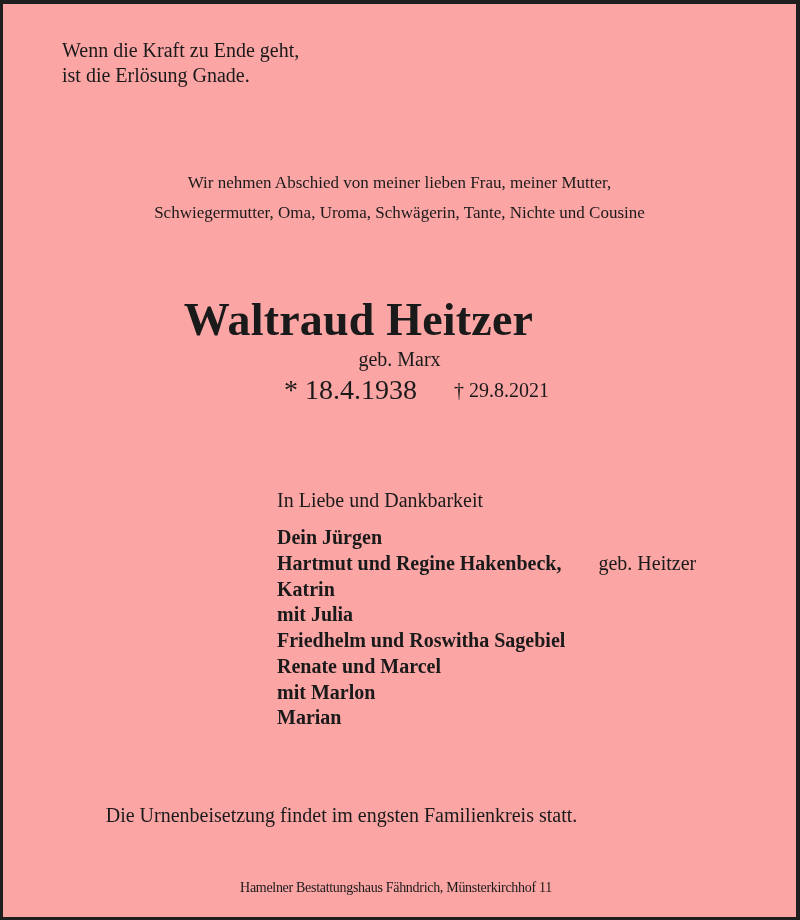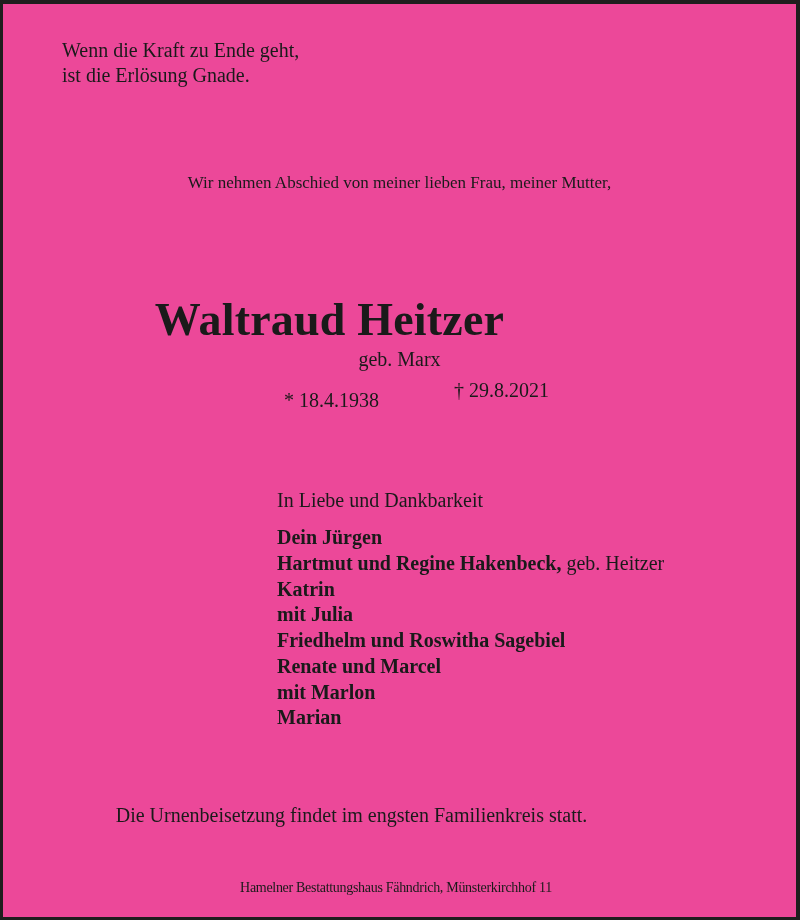--- a/index.html
+++ b/index.html
@@ -14,21 +14,21 @@
       overflow: hidden;
       font-family: "Liberation Serif", "DejaVu Serif", serif;
       color: #1a1a1a;
     }
     .page {
       position: absolute;
       left: 3px;
       top: 4px;
       width: 793px;
       height: 913px;
-      background: #ec4899;
+      background: #fca5a5;
     }
     .abs {
       position: absolute;
       white-space: nowrap;
     }
     .motto {
       left: 59px;
       top: 34px;
       font-size: 20px;
       line-height: 25px;
@@ -43,33 +43,34 @@
     }
     .name {
       left: 0;
       width: 653px;
       top: 289px;
       text-align: center;
       font-size: 46px;
       font-weight: bold;
       line-height: 54px;
       letter-spacing: 0.2px;
+      padding-left: 29px;
     }
     .maiden {
       left: 0;
       width: 793px;
       top: 342px;
       text-align: center;
       font-size: 20px;
       line-height: 26px;
     }
     .born {
       left: 281px;
-      top: 383px;
-      font-size: 20px;
+      top: 373px;
+      font-size: 28px;
       line-height: 26px;
     }
     .died {
       left: 451px;
       top: 373px;
       font-size: 20px;
       line-height: 26px;
     }
     .gratitude {
       left: 274px;
@@ -84,23 +85,24 @@
       line-height: 25.75px;
     }
     .family .line {
       display: block;
     }
     .family .bold {
       font-weight: bold;
     }
     .family .normal {
       font-weight: normal;
+      margin-left: 32px;
     }
     .burial {
-      left: 10px;
+      left: 0;
       width: 677px;
       top: 798px;
       text-align: center;
       font-size: 20px;
       line-height: 26px;
     }
     .footer {
       left: 0;
       width: 786px;
       top: 874px;
@@ -115,20 +117,21 @@
 
 <div class="page">
 
   <div class="abs motto">
     <div>Wenn die Kraft zu Ende geht,</div>
     <div>ist die Erlösung Gnade.</div>
   </div>
 
   <div class="abs intro">
     <div>Wir nehmen Abschied von meiner lieben Frau, meiner Mutter,</div>
+    <div>Schwiegermutter, Oma, Uroma, Schwägerin, Tante, Nichte und Cousine</div>
   </div>
 
   <div class="abs name">Waltraud Heitzer</div>
 
   <div class="abs maiden">geb. Marx</div>
 
   <div class="abs born">* 18.4.1938</div>
   <div class="abs died">† 29.8.2021</div>
 
   <div class="abs gratitude">In Liebe und Dankbarkeit</div>

